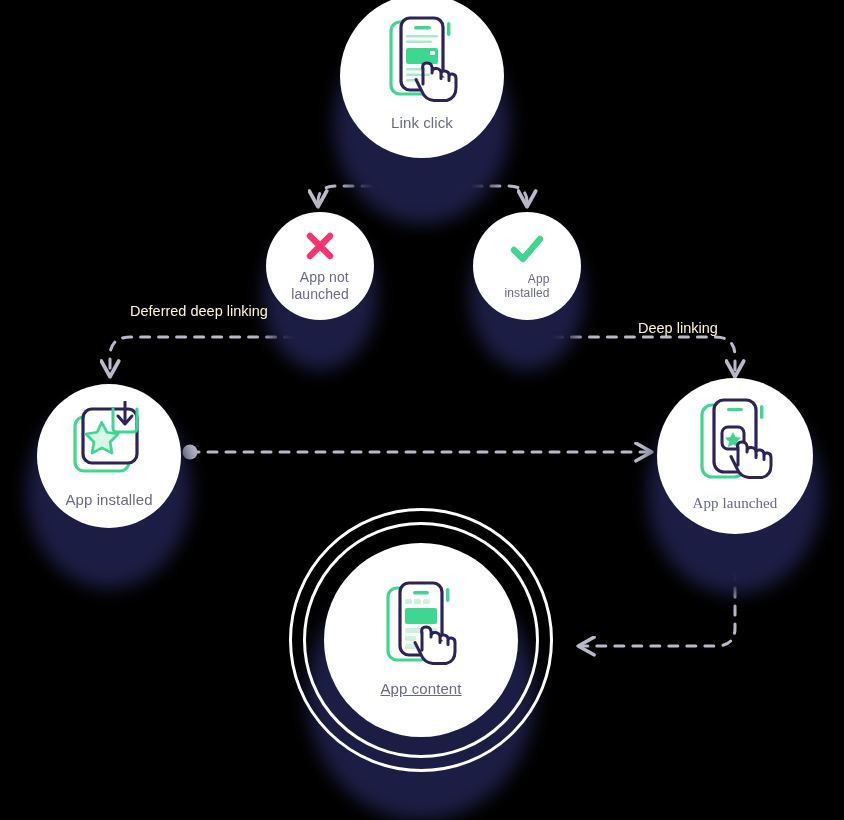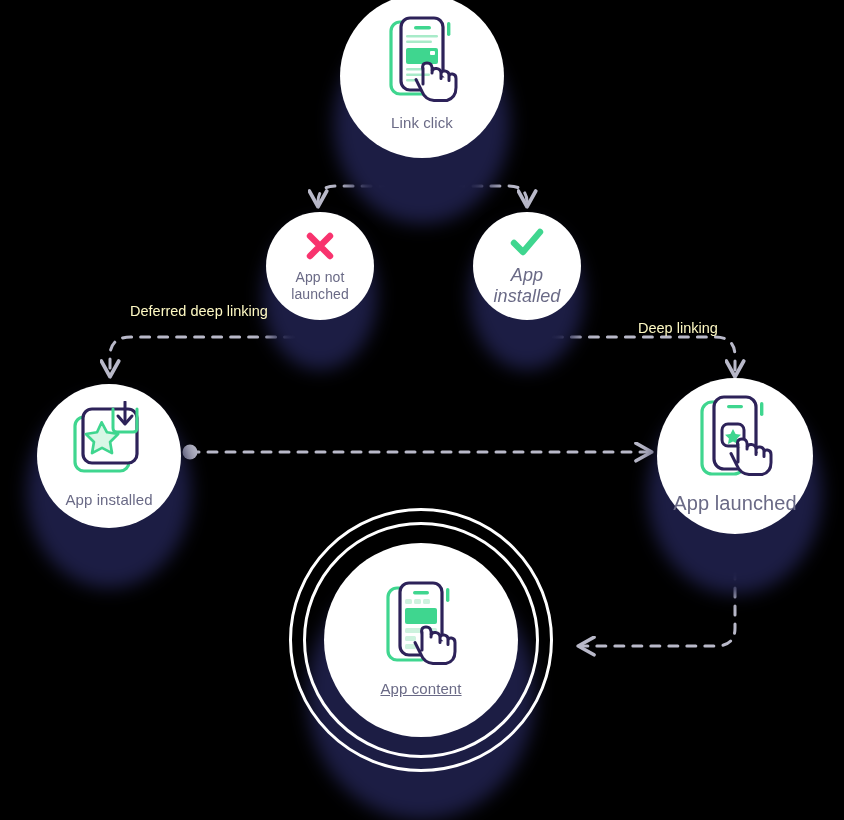--- a/index.html
+++ b/index.html
@@ -40,21 +40,21 @@
   }
   .shadow-blob {
     position: absolute;
     border-radius: 50%;
     background: #1c1d44;
     filter: blur(9px);
     z-index: 2;
   }
   .node-label {
     color: #6a6a86;
-    text-align: center;
+    text-align: right;
     line-height: 1.18;
     letter-spacing: 0.1px;
     white-space: pre-line;
     user-select: none;
   }
   .node-icon {
     display: flex;
     align-items: center;
     justify-content: center;
   }
@@ -159,21 +159,21 @@
     <div class="node-label" style="font-size:14px; margin-top:6px;">App not
 launched</div>
   </div>
 
   <div class="node" style="left:473px; top:212px; width:108px; height:108px;">
     <div class="node-icon">
       <svg width="38" height="34" viewBox="0 0 38 34">
         <path d="M6 18 L15 27 L32 7" stroke="#3fd68f" stroke-width="6.4" stroke-linecap="round" stroke-linejoin="round" fill="none"></path>
       </svg>
     </div>
-    <div class="node-label" style="font-size:18px; margin-top:6px;font-style:italic;">App
+    <div class="node-label" style="font-size:12px; margin-top:6px;">App
 installed</div>
   </div>
 
   <div class="node" style="left:37px; top:384px; width:144px; height:144px;">
     <div class="node-icon" style="margin-top:-2px;">
       <svg width="80" height="78" viewBox="0 0 80 78">
         <rect x="6" y="16" width="54" height="54" rx="9" fill="none" stroke="#3fd68f" stroke-width="3.2"></rect>
         <rect x="14" y="8" width="54" height="54" rx="9" fill="#ffffff" stroke="#2d2259" stroke-width="3.2"></rect>
         <path d="M34 18 l5.6 10.4 11.6 1.8 -8.4 8.3 2 11.6 -10.4 -5.5 -10.4 5.5 2 -11.6 -8.4 -8.3 11.6 -1.8 z" fill="#d8f7e6" stroke="#3fd68f" stroke-width="2.8" stroke-linejoin="round" transform="translate(0,4) scale(0.96)"></path>
         <path d="M56 1 L56 22" stroke="#2d2259" stroke-width="3" stroke-linecap="round"></path>
@@ -193,21 +193,21 @@
         <rect x="64" y="8" width="3.4" height="14" rx="1.7" fill="#3fd68f"></rect>
         <rect x="26" y="30" width="22" height="22" rx="6" fill="#ffffff" stroke="#2d2259" stroke-width="3"></rect>
         <path d="M37 35 l2.6 4.9 5.4 0.8 -3.9 3.9 0.9 5.4 -5 -2.6 -5 2.6 0.9 -5.4 -3.9 -3.9 5.4 -0.8 z" fill="#3fd68f" transform="translate(0,0) scale(1)"></path>
         <path d="M42 50 L42 68 M42 53 q-2-8 4-8 q6 0 5 8
                  M51 55 q0-5 4.5-4.5 q4.5 0.5 4.5 5 l0 5
                  M60 56.5 q0-4 4-3.5 q4 0.5 4 4.5 l0 5
                  M68 59 q0-3.5 3.5-3 q3.5 0.5 3.5 4.5 l0 8
                  q0 10 -9 12 l-13 0 q-9 -1 -12 -9 l-6 -12" fill="#ffffff" stroke="#2d2259" stroke-width="3" stroke-linecap="round" stroke-linejoin="round"></path>
       </svg>
     </div>
-    <div class="node-label" style="font-size:20px; margin-top:12px;">App launched</div>
+    <div class="node-label" style="font-size:15px; margin-top:12px;font-family:Liberation Serif, serif;">App launched</div>
   </div>
 
   <div class="node" style="left:324px; top:543px; width:194px; height:194px;">
     <div class="node-icon" style="margin-top:-2px;">
       <svg width="78" height="88" viewBox="0 0 78 88">
         <rect x="6" y="8" width="42" height="72" rx="9" fill="none" stroke="#3fd68f" stroke-width="3.2"></rect>
         <rect x="18" y="3" width="42" height="72" rx="9" fill="#ffffff" stroke="#2d2259" stroke-width="3.2"></rect>
         <rect x="31" y="11" width="16" height="3.4" rx="1.7" fill="#3fd68f"></rect>
         <rect x="64" y="8" width="3.4" height="14" rx="1.7" fill="#3fd68f"></rect>
         <rect x="23" y="19" width="7" height="5" rx="1.5" fill="#cdf2de"></rect>

